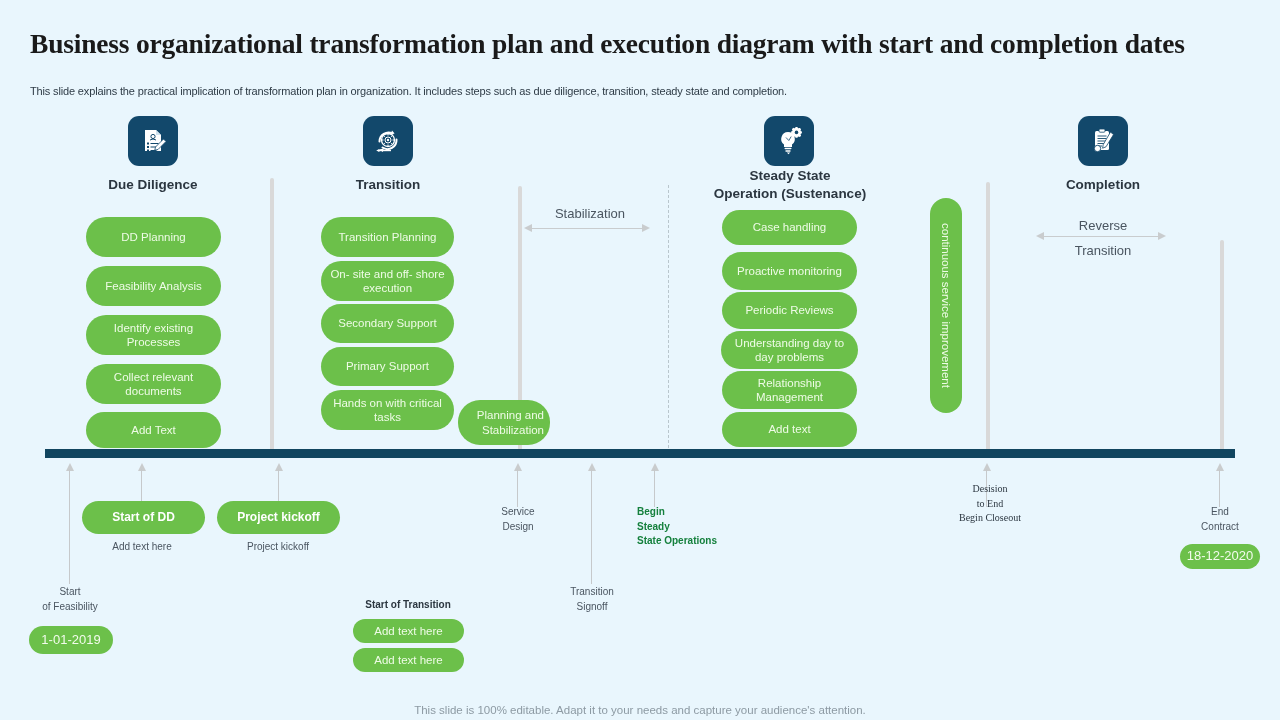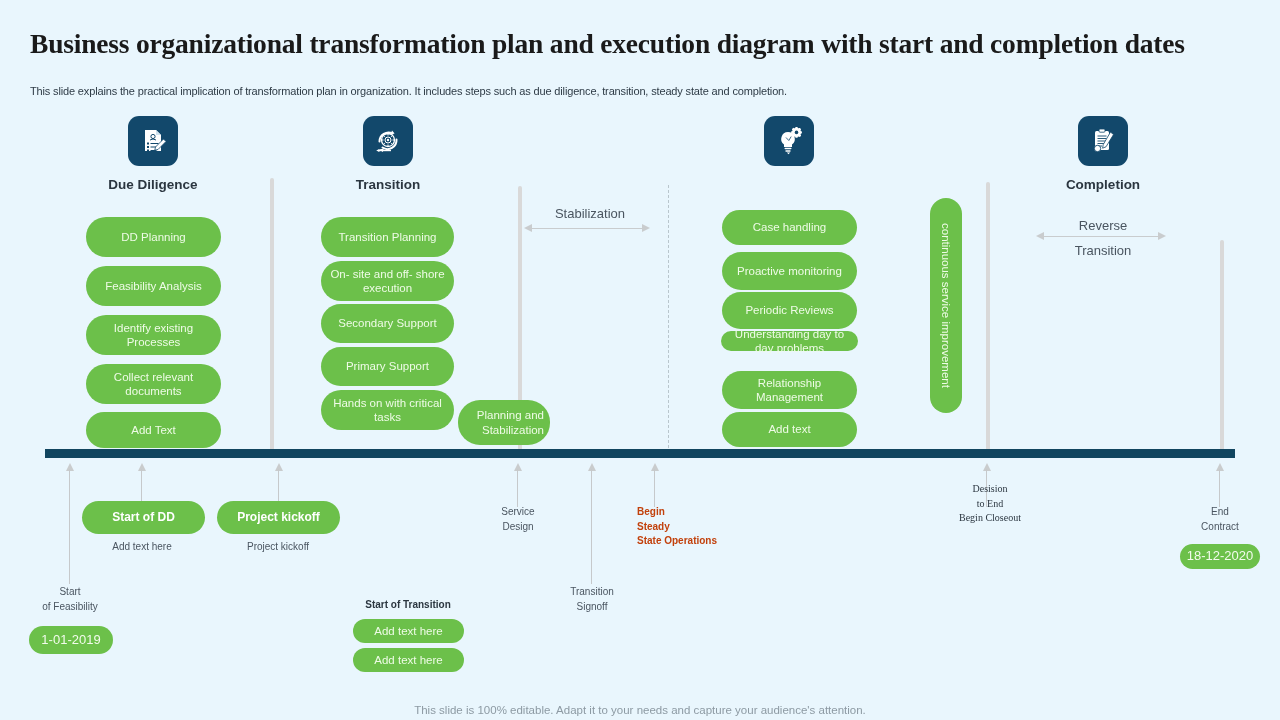--- a/index.html
+++ b/index.html
@@ -69,21 +69,21 @@
   .tick-line{position:absolute;left:5px;top:6px;width:1.4px;background:#c6c9cb;}
   .tick-arrow{
     position:absolute;left:2px;top:0;width:0;height:0;
     border-left:4.5px solid transparent;border-right:4.5px solid transparent;
     border-bottom:8px solid #c9cccd;
   }
   .tick-label{
     position:absolute;font-size:10px;color:#4a5560;line-height:1.45;
     text-align:center;white-space:nowrap;
   }
-  .tick-label.bold{font-weight:700;color:#c2410c;text-align:left;}
+  .tick-label.bold{font-weight:700;color:#15803d;text-align:left;}
   .tick-label.bold-c{font-weight:700;color:#2b3640;}
 
   
   .measure{position:absolute;height:11px;}
   .measure .ml{
     position:absolute;left:7px;right:7px;top:5px;height:1.4px;background:#c9ccce;
   }
   .measure .ah{
     position:absolute;top:1px;width:0;height:0;
     border-top:4.5px solid transparent;border-bottom:4.5px solid transparent;
@@ -187,25 +187,29 @@
         <rect x="18.2" y="2.2" width="2.3" height="2.3" rx=".5" transform="rotate(-45 19.3 3.3)"></rect>
         <rect x="24.5" y="8.5" width="2.3" height="2.3" rx=".5" transform="rotate(-45 25.6 9.6)"></rect>
         <rect x="24.5" y="2.2" width="2.3" height="2.3" rx=".5" transform="rotate(45 25.6 3.3)"></rect>
         <rect x="18.2" y="8.5" width="2.3" height="2.3" rx=".5" transform="rotate(45 19.3 9.6)"></rect>
       </g>
       <g stroke="#12486b" stroke-width=".8" fill="none">
         <path d="M12 11.5 l2.8 3 l2.4 -4"></path>
       </g>
     </svg>
   </div>
+  <div class="col-title" style="left:690px;top:167px;width:200px;">
+    <div>Steady  State</div>
+    <div>Operation (Sustenance)</div>
+  </div>
 
   <div class="pill" style="left:722px;top:210px;width:135px;height:35px;">Case handling</div>
   <div class="pill" style="left:722px;top:252px;width:135px;height:38px;">Proactive monitoring</div>
   <div class="pill" style="left:722px;top:292px;width:135px;height:37px;">Periodic Reviews</div>
-  <div class="pill" style="left:721px;top:331px;width:137px;height:20px;">Understanding  day to day problems</div>
+  <div class="pill" style="left:721px;top:331px;width:137px;height:38px;">Understanding  day to day problems</div>
   <div class="pill" style="left:722px;top:371px;width:135px;height:38px;">Relationship Management</div>
   <div class="pill" style="left:722px;top:412px;width:135px;height:35px;">Add text</div>
 
   <div class="pill-vert" style="left:930px;top:198px;width:32px;height:215px;">
     <span>continuous service improvement</span>
   </div>
 
   <div class="col-icon" style="left:1078px;top:116px;">
     <svg width="30" height="30" viewBox="0 0 30 30">
       <rect x="7" y="5" width="14" height="19" rx="1.5" fill="#ffffff"></rect>

